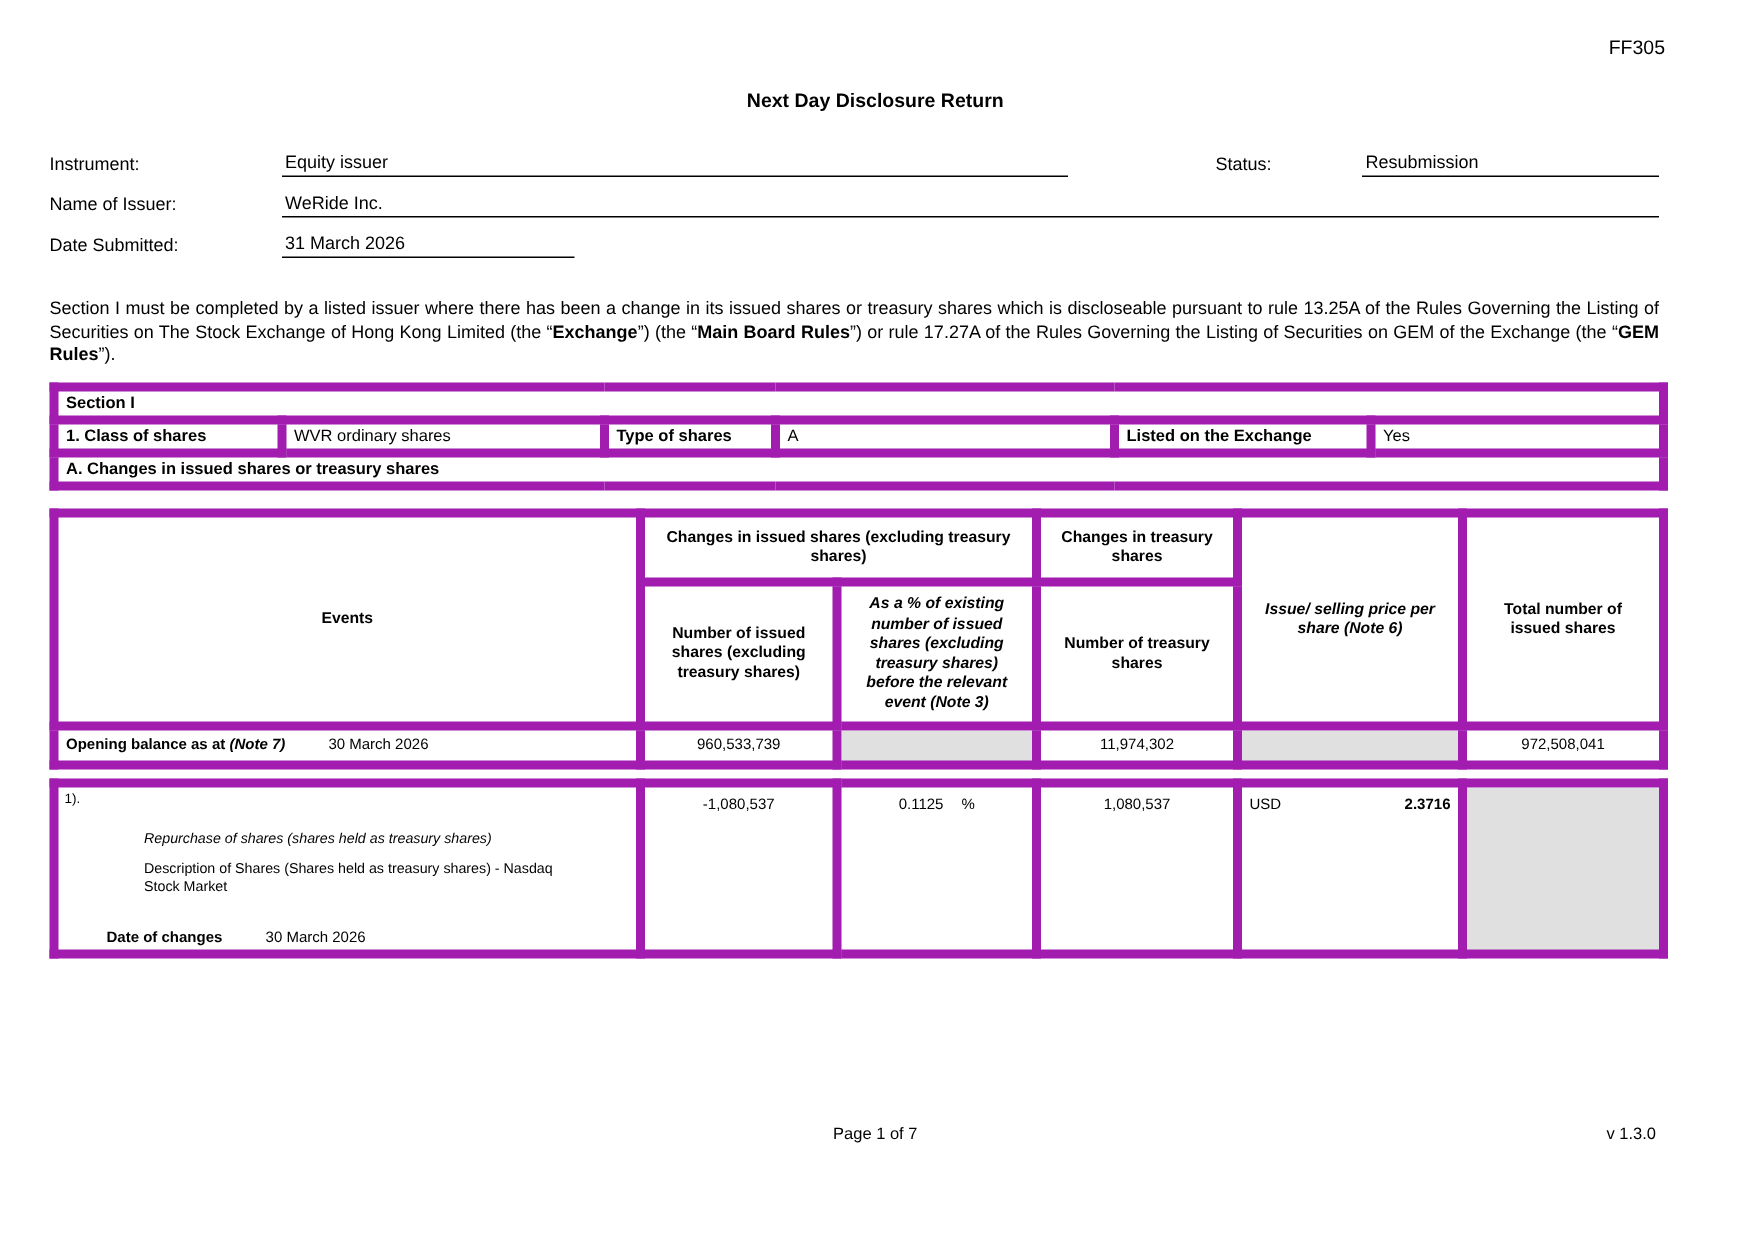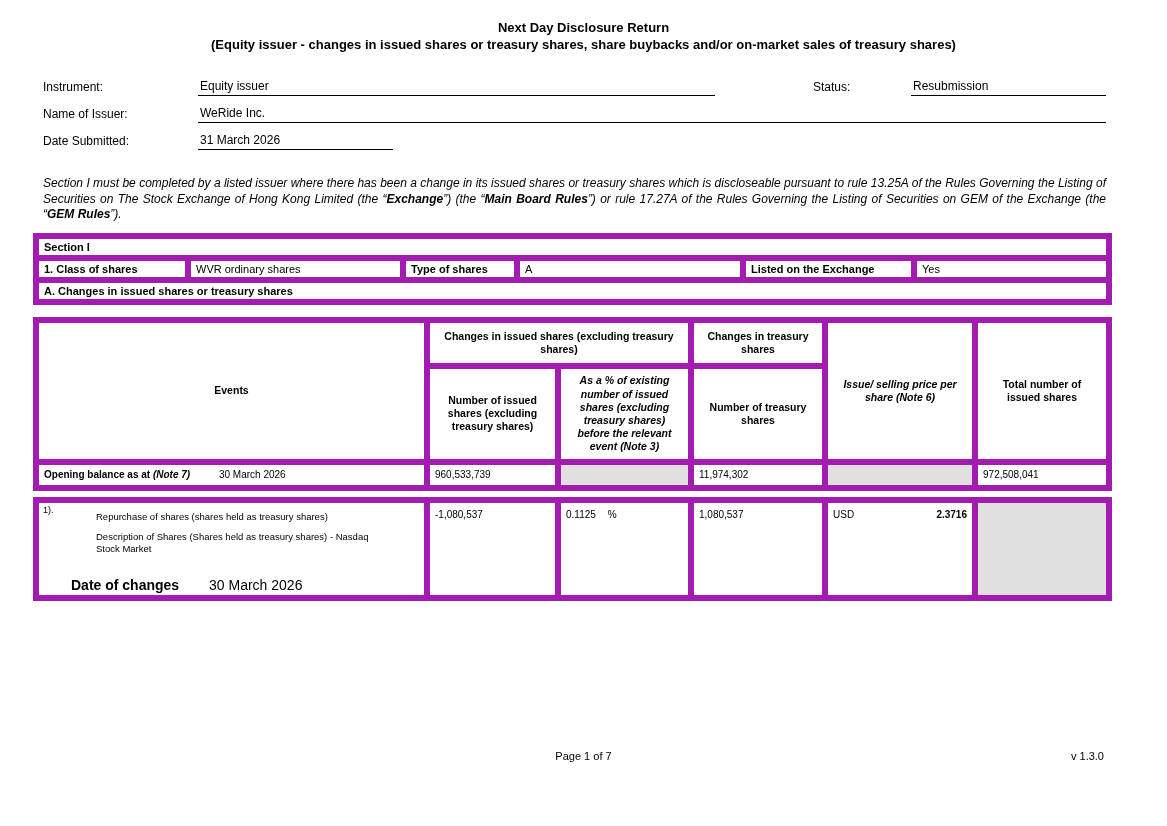--- a/index.html
+++ b/index.html
@@ -9,82 +9,82 @@
     background: #ffffff; color: #000000;
     font-family: "Liberation Sans", sans-serif;
   }
   .page { position: relative; width: 1167px; height: 826px; overflow: hidden; }
 
   .form-code { padding-top: 24px; padding-right: 57px; text-align: right; font-size: 13px; }
 
   .title-block { margin-top: 20px; text-align: center; font-weight: bold; font-size: 13px; }
   .doc-subtitle { margin-top: 2px; }
 
-  .content { padding-left: 43px; padding-right: 61px; }
+  .content { padding-left: 33px; padding-right: 61px; }
 
   .header-fields { margin-top: 24px; font-size: 12px; }
   .field-row { display: flex; align-items: flex-end; margin-bottom: 7px; min-height: 20px; }
   .field-label { width: 155px; flex: 0 0 auto; padding-bottom: 2px; }
   .uline { border-bottom: 1px solid #000; padding-bottom: 2px; padding-left: 2px; }
   .w-instrument { width: 525px; }
   .status-label { margin-left: 98px; width: 98px; }
   .w-status { width: 198px; }
   .w-issuer { width: 918px; }
   .w-date { width: 195px; }
 
-  .intro { margin-top: 26px; font-size: 12px; font-style: italic; text-align: justify; line-height: 1.3; }
+  .intro { margin-top: 26px; font-size: 12px; text-align: justify; line-height: 1.3; }
   .bold-seg { font-weight: bold; }
 
   table { border-collapse: collapse; table-layout: fixed; width: 1073px; margin-left: 33px; }
   td { border: 6px solid #a21caf; padding: 2px 5px; font-size: 11px; vertical-align: middle; overflow: hidden; }
   .bold { font-weight: bold; }
   .italic { font-style: italic; }
 
   .s1-table { margin-top: 10px; }
   .s1-table td { height: 21px; }
 
   .main-table { margin-top: 12px; }
   .main-table td.hdr { text-align: center; font-weight: bold; font-size: 10.5px; padding: 5px 8px; line-height: 1.25; }
   tr.h1 td.group { height: 46px; }
   tr.h2 td { height: 96px; }
 
-  .num { text-align: left; }
+  .num { text-align: center; }
   .shaded { background: #e0e0e0; }
 
   tr.opening td { height: 26px; font-size: 10px; }
   .ob-label { font-weight: bold; }
   .ob-note { font-weight: bold; font-style: italic; }
   .ob-date { margin-left: 26px; }
 
   .event-table { margin-top: 6px; }
   .event-table td { height: 88px; vertical-align: top; font-size: 10px; padding-top: 6px; }
   .event-cell { position: relative; padding: 2px 4px; }
   .event-index { position: absolute; top: 2px; left: 4px; font-size: 9px; }
-  .event-title { padding-left: 53px; margin-top: 2px; font-size: 9.5px; }
+  .event-title { padding-left: 53px; margin-top: 23px; font-size: 9.5px; font-style: italic; }
   .event-detail { padding-left: 53px; margin-top: 9px; width: 345px; font-size: 9.5px; line-height: 1.25; }
-  .event-date-line { padding-left: 28px; margin-top: 22px; font-size: 14px; }
+  .event-date-line { padding-left: 28px; margin-top: 22px; font-size: 10px; }
   .event-date-label { font-weight: bold; }
   .event-date-value { margin-left: 26px; }
   .pct-sign { display: inline-block; margin-left: 12px; }
   .price-cell .cur { float: left; }
   .price-cell .price-val { float: right; font-weight: bold; }
 
   .footer { position: absolute; top: 750px; left: 0; width: 100%; font-size: 11px; }
   .page-indicator { text-align: center; }
   .version { position: absolute; top: 0; right: 63px; }
 </style>
 </head>
 <body>
 
 <div class="page">
 
+  <div class="form-code">FF305</div>
 
   <div class="title-block">
     <div class="doc-title">Next Day Disclosure Return</div>
-    <div class="doc-subtitle">(Equity issuer - changes in issued shares or treasury shares, share buybacks and/or on-market sales of treasury shares)</div>
   </div>
 
   <div class="content">
 
     <div class="header-fields">
       <div class="field-row">
         <div class="field-label">Instrument:</div>
         <div class="uline w-instrument">Equity issuer</div>
         <div class="field-label status-label">Status:</div>
         <div class="uline w-status">Resubmission</div>

